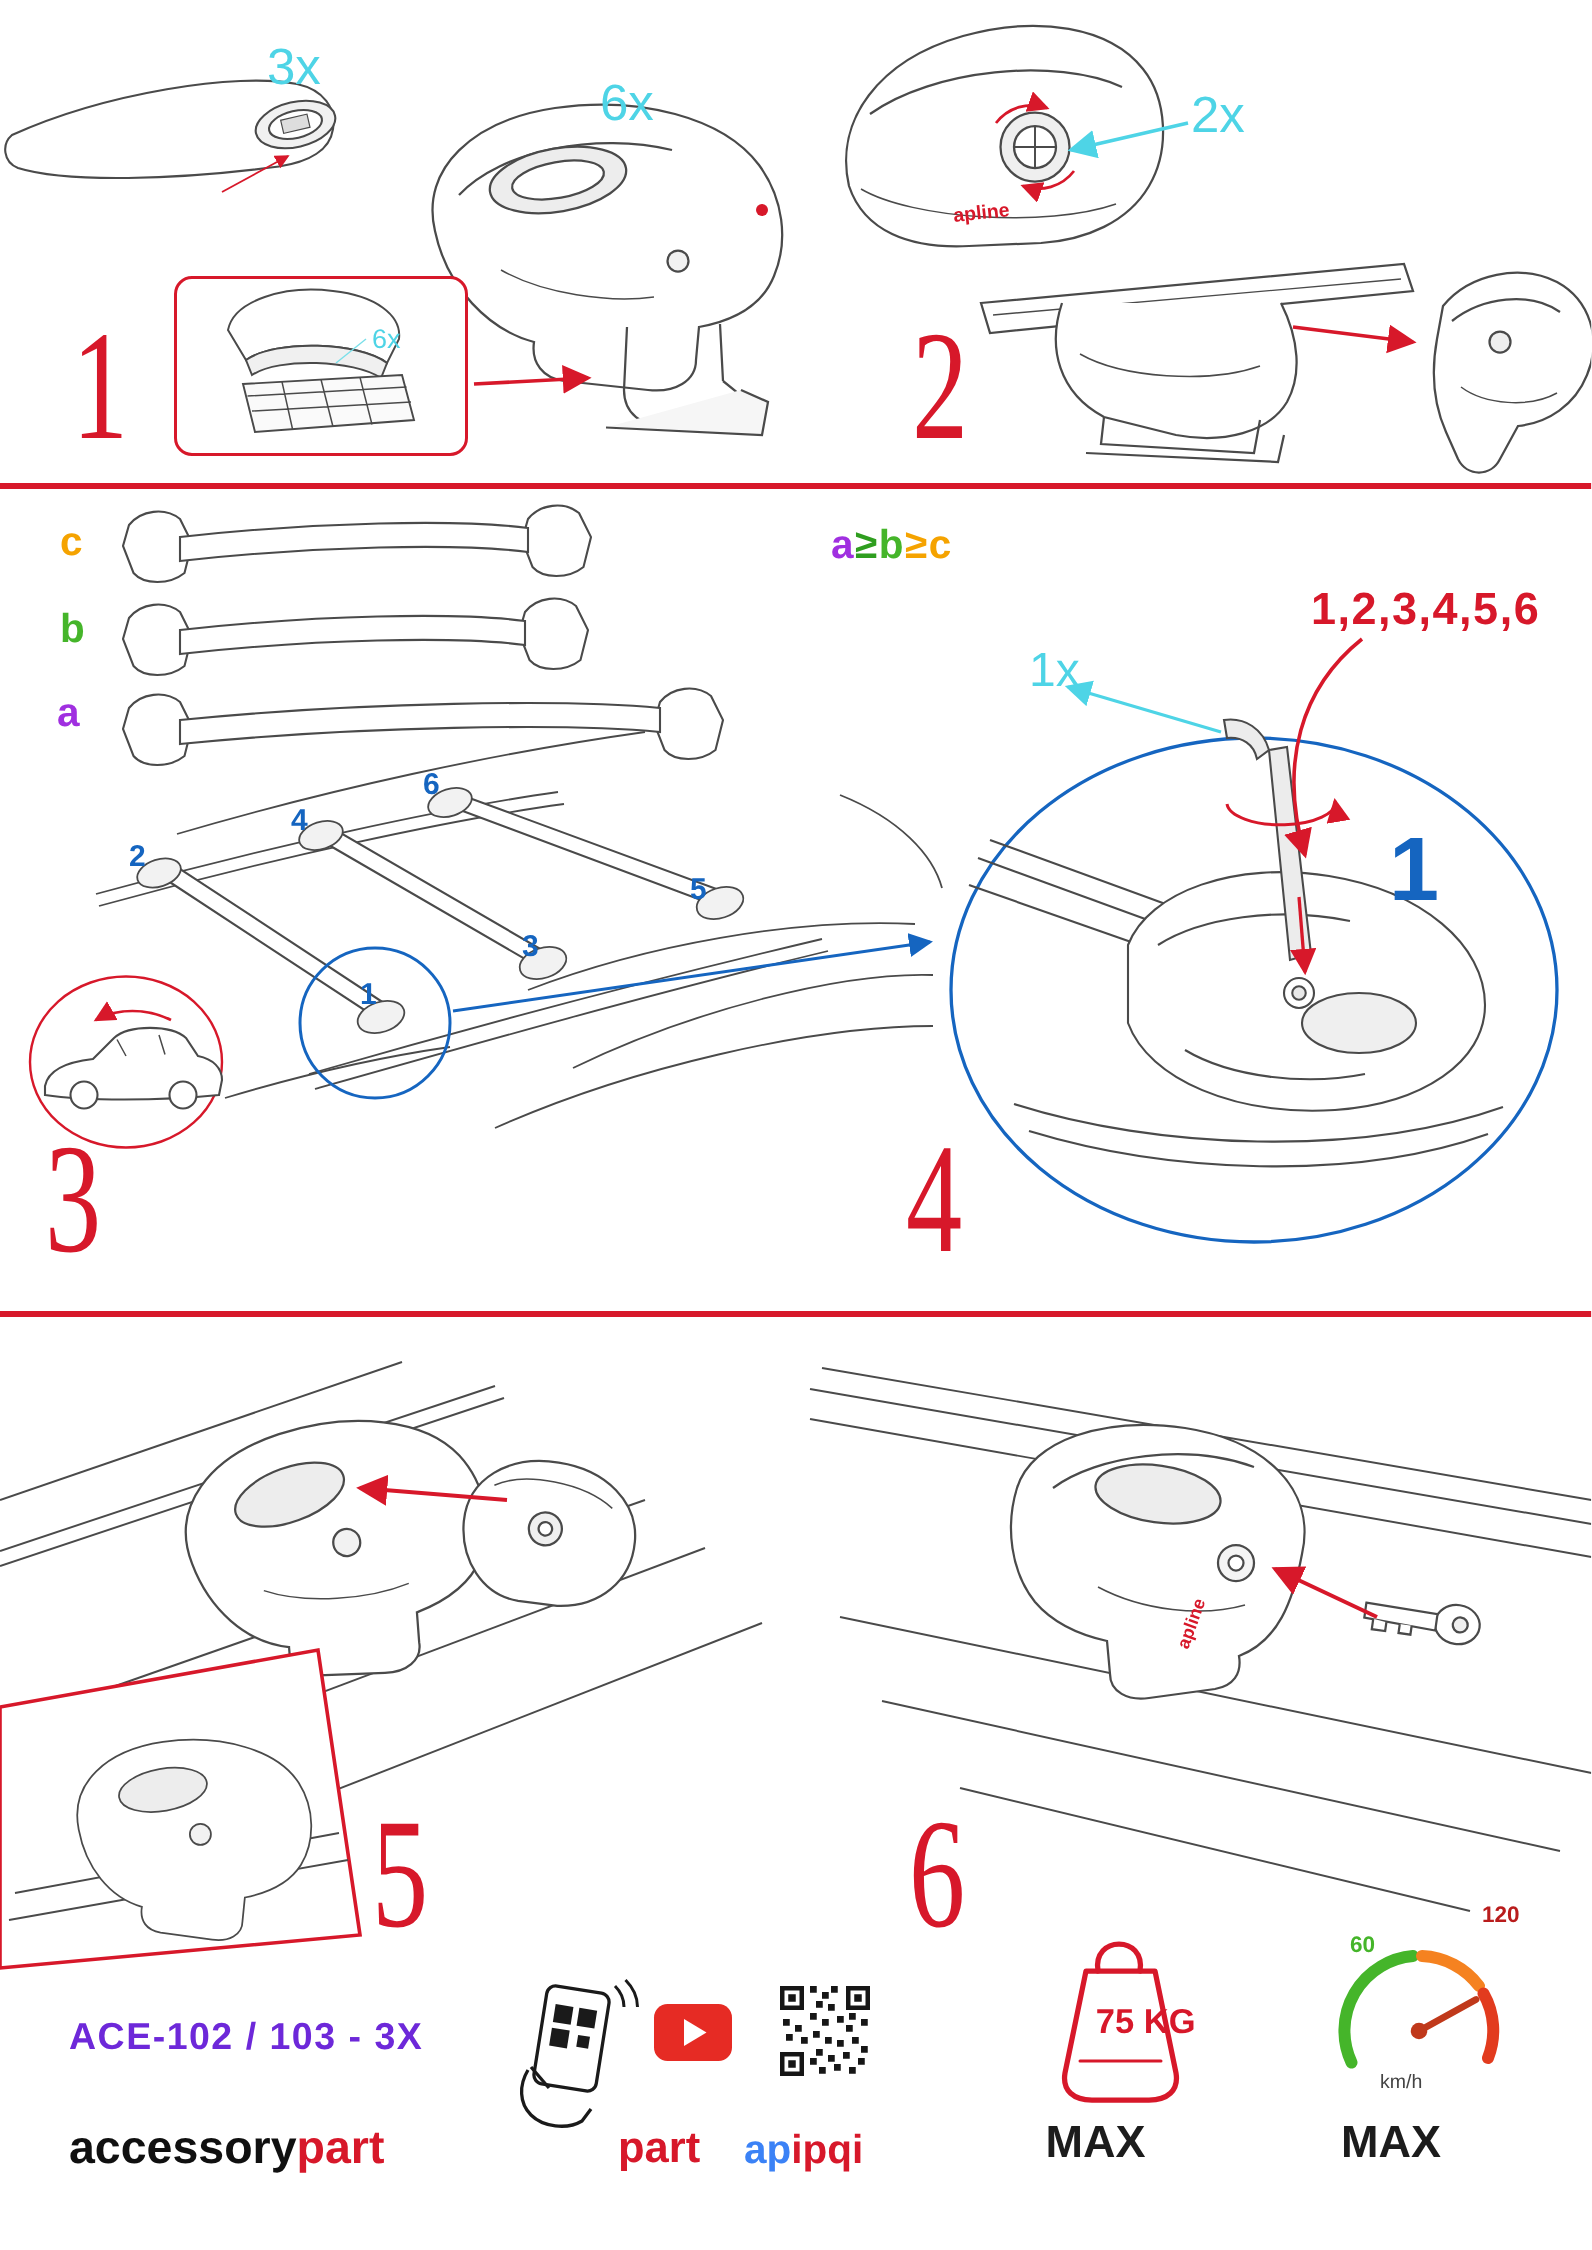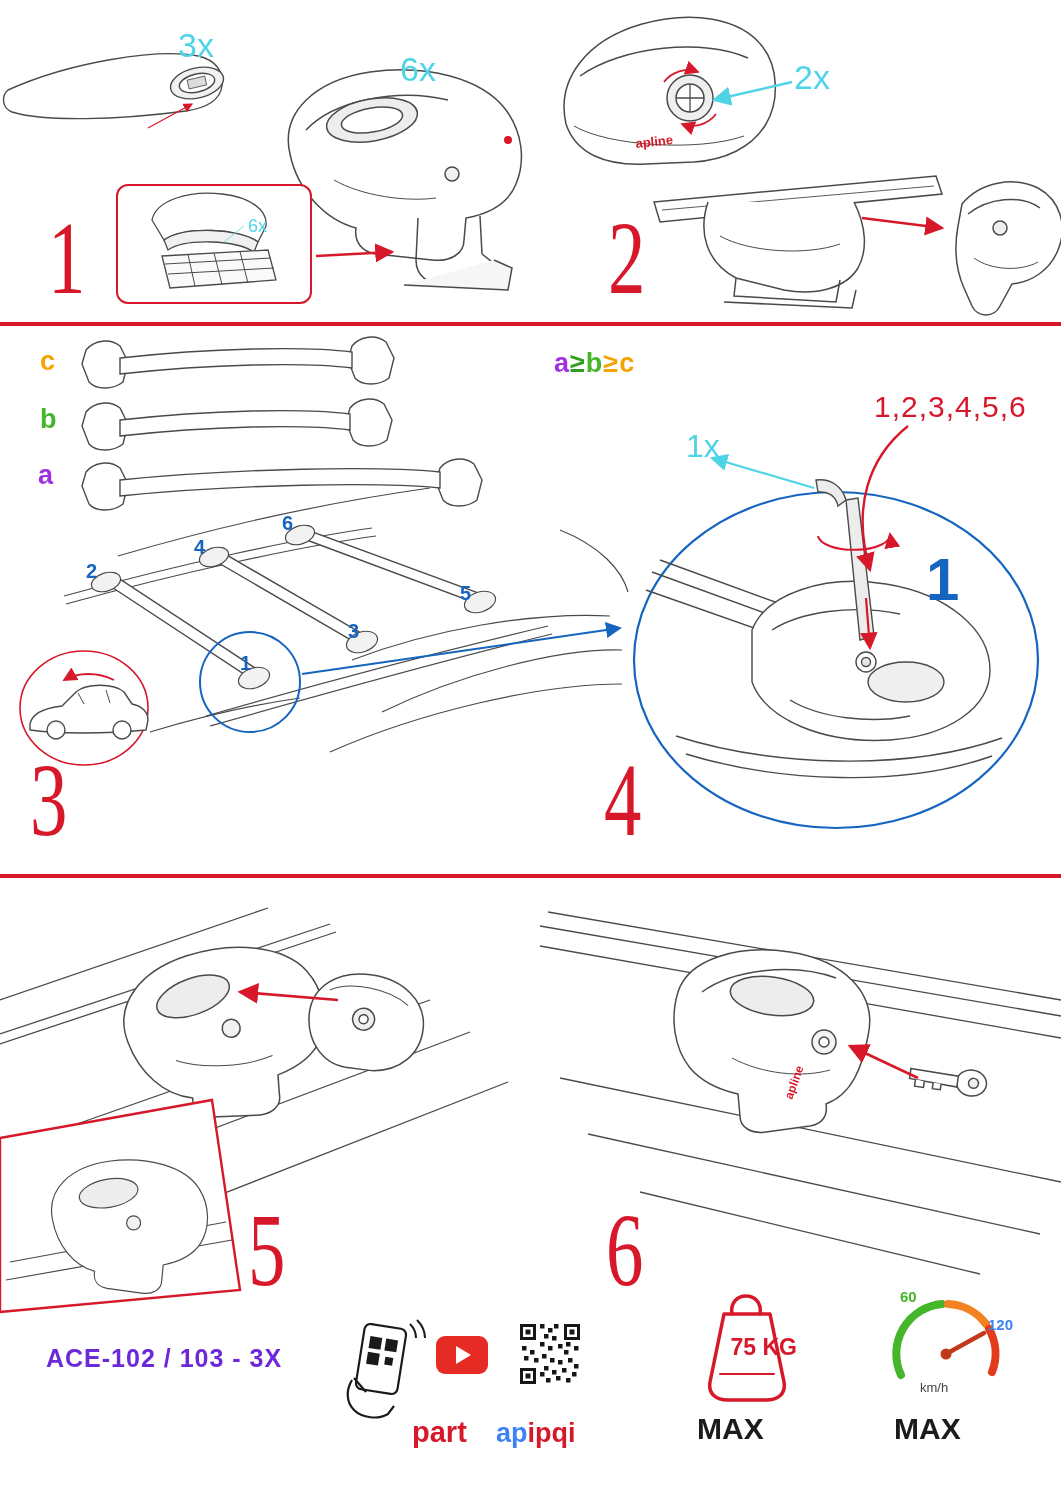--- a/index.html
+++ b/index.html
@@ -9,21 +9,21 @@
   svg.band{position:absolute;left:0;width:1061px;display:block}
   .divider{position:absolute;left:0;width:1061px;height:4px;background:#d7182a}
   .ov{position:absolute;white-space:nowrap}
   .stepnum{font-family:"Liberation Serif",serif;font-size:104px;line-height:1;color:#d7182a;
            transform:scaleX(.72);transform-origin:left top;font-weight:400}
   .qty{font-size:34px;color:#4ed4e6}
   .qty-small{font-size:18px;color:#4ed4e6}
   .barletter{font-size:27px;font-weight:700}
   .formula{font-size:27px;font-weight:700;letter-spacing:1px}
   .pos{color:#1565c0;font-size:20px;font-weight:700}
-  .seq{color:#d7182a;font-size:30px;font-weight:400;letter-spacing:1px}
+  .seq{color:#d7182a;font-size:30px;font-weight:700;letter-spacing:1px}
   .bigblue{color:#1565c0;font-size:60px;font-weight:700}
   .model{font-size:25px;font-weight:700;color:#6d28d9;letter-spacing:1px}
   .brandline{font-size:31px;font-weight:700}
   .mdak{font-size:26px;font-weight:700;color:#3b3b3b;letter-spacing:5px}
   .ipqi{font-size:29px;font-weight:700;color:#d7182a}
   .apline{font-size:27px;font-weight:700}
   .maxlbl{font-size:30px;font-weight:600;color:#1c1c1c;text-align:left}
   .gauge-lbl{font-size:15px;font-weight:700}
   .kmh{font-size:13px;color:#444;text-align:left}
   .weightval{font-size:23px;font-weight:700;color:#d7182a;text-align:right}
@@ -304,20 +304,23 @@
 
   <div class="ov seq" style="left:874px;top:390px">1,2,3,4,5,6</div>
   <div class="ov qty" style="left:686px;top:428px;font-size:32px">1x</div>
   <div class="ov bigblue" style="left:926px;top:545px">1</div>
   <div class="ov stepnum" style="left:604px;top:748px">4</div>
 
   <div class="ov stepnum" style="left:248px;top:1198px">5</div>
   <div class="ov stepnum" style="left:606px;top:1198px">6</div>
 
   <div class="ov model" style="left:46px;top:1344px">ACE-102 / 103 - 3X</div>
+  <div class="ov brandline" style="left:46px;top:1414px">
+    <span style="color:#101010">accessory</span><span style="color:#d7182a">part</span>
+  </div>
 
   <svg class="band" style="left:330px;top:1318px;width:100px;height:102px" width="100" height="102" viewBox="0 0 100 102">
     <g stroke="#1a1a1a" stroke-width="2.2" fill="#fff">
       <rect x="30" y="8" width="42" height="66" rx="6" transform="rotate(9 51 41)"></rect>
       <g transform="rotate(9 51 41)" stroke="none" fill="#1a1a1a">
         <rect x="37" y="20" width="12" height="12"></rect>
         <rect x="53" y="20" width="12" height="12"></rect>
         <rect x="37" y="36" width="12" height="12"></rect>
         <rect x="55" y="38" width="8" height="8"></rect>
       </g>
@@ -396,17 +399,17 @@
   <svg class="band" style="left:878px;top:1276px;width:136px;height:136px" width="136" height="136" viewBox="0 0 136 136">
     <g fill="none" stroke-width="8" stroke-linecap="round">
       <path d="M23,99 A50,50 0 0 1 64,28" stroke="#45b52a"></path>
       <path d="M70,28 A50,50 0 0 1 108,48" stroke="#f58220"></path>
       <path d="M111,53 A50,50 0 0 1 114,96" stroke="#e23b1e"></path>
     </g>
     <line x1="68" y1="78" x2="106" y2="57" stroke="#c0391b" stroke-width="4.5" stroke-linecap="round"></line>
     <circle cx="68" cy="78" r="5.5" fill="#c0391b"></circle>
   </svg>
   <div class="ov gauge-lbl" style="left:900px;top:1288px;color:#45b52a">60</div>
-  <div class="ov gauge-lbl" style="left:988px;top:1316px;color:#3b82f6">120</div>
+  <div class="ov gauge-lbl" style="left:988px;top:1268px;color:#b91c1c">120</div>
   <div class="ov kmh" style="left:920px;top:1380px;width:54px">km/h</div>
   <div class="ov maxlbl" style="left:894px;top:1412px;width:108px">MAX</div>
 
 </div>
 
 </body></html>

